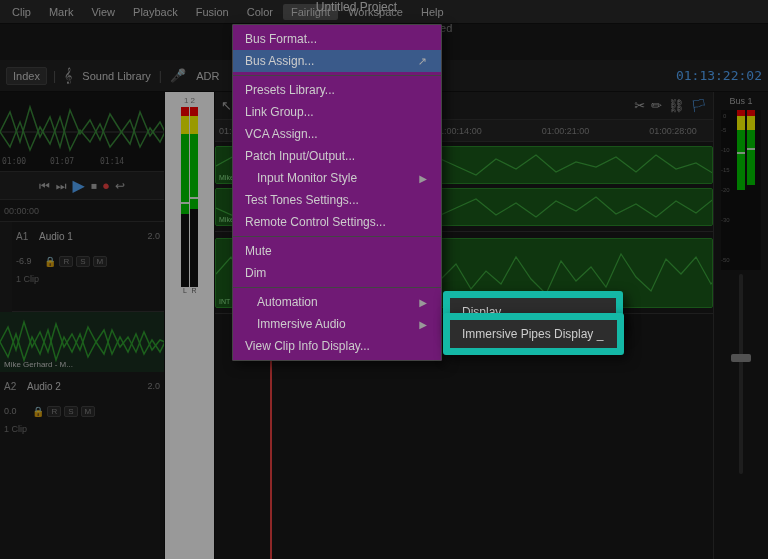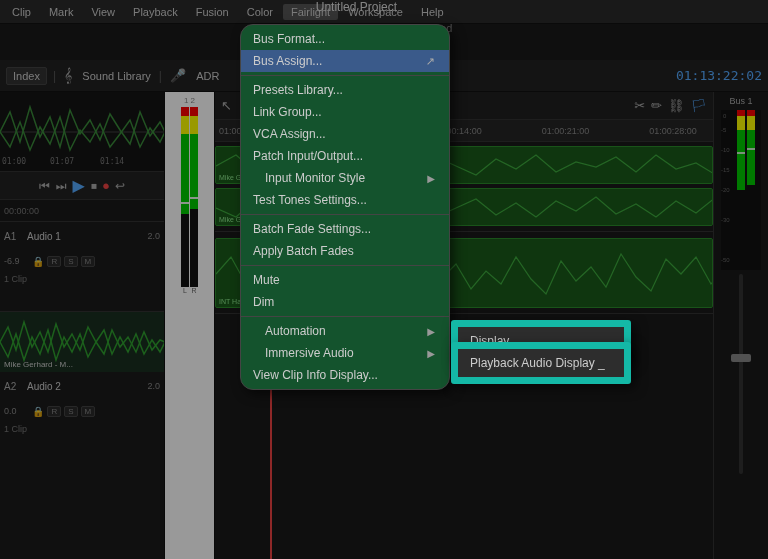--- a/index.html
+++ b/index.html
@@ -215,24 +215,24 @@
       height: 8px;
       background: #888;
       border-radius: 2px;
       top: 40%;
     }
 
     
     .dropdown-menu {
       position: absolute;
       top: 24px;
-      left: 240px;
-      background: #14532d;
+      left: 232px;
+      background: #701a75;
       border: 1px solid #444;
-      border-radius: 13px;
+      border-radius: 1px;
       min-width: 210px;
       z-index: 1000;
       box-shadow: 4px 4px 12px rgba(0,0,0,0.6);
     }
 
     .menu-section {
       padding: 3px 0;
       border-bottom: 1px solid #444;
     }
     .menu-section:last-child {
@@ -439,21 +439,21 @@
       <span class="transport-btn" style="color:#5af;font-size:16px;">▶</span>
       <span class="transport-btn">⏹</span>
       <span class="transport-btn" style="color:#e44;">⏺</span>
       <span class="transport-btn">↩</span>
     </div>
 
     <div style="display:flex;align-items:center;height:22px;background:#1a1a1a;border-bottom:1px solid #333;padding:0 4px;">
       <span style="font-size:9px;color:#777;">00:00:00</span>
     </div>
 
-    <div class="panel-track-row" style="height:90px;">
+    <div class="panel-track-row" style="height:90px;margin-left:12px;">
       <div class="panel-track-header">
         <span class="track-id">A1</span>
         <span class="track-title-text">Audio 1</span>
         <span class="track-vol">2.0</span>
       </div>
       <div class="panel-track-controls">
         <span class="vol-num">-6.9</span>
         <span style="font-size:10px;color:#aaa;">🔒</span>
         <span class="small-btn">R</span>
         <span class="small-btn">S</span>
@@ -638,30 +638,25 @@
     <div class="dropdown-item">
       <span>Patch Input/Output...</span>
     </div>
     <div class="dropdown-item submenu-container">
       <span>Input Monitor Style</span>
       <span class="arrow">▶</span>
     </div>
     <div class="dropdown-item">
       <span>Test Tones Settings...</span>
     </div>
-  </div>
-
-  <div class="menu-section">
-    <div class="dropdown-item">
-      <span>Batch Fade Settings...</span>
-    </div>
-    <div class="dropdown-item">
-      <span>Apply Batch Fades</span>
-    </div>
-  </div>
+    <div class="dropdown-item">
+      <span>Remote Control Settings...</span>
+    </div>
+  </div>
+
 
   <div class="menu-section">
     <div class="dropdown-item">
       <span>Mute</span>
     </div>
     <div class="dropdown-item">
       <span>Dim</span>
     </div>
   </div>
 
@@ -675,21 +670,21 @@
           <span>Display _</span>
         </div>
       </div>
     </div>
     <div class="dropdown-item submenu-container" style="position:relative;">
       <span>Immersive Audio</span>
       <span class="arrow">▶</span>
 
       <div class="submenu" style="top:0;left:210px;">
         <div class="submenu-item">
-          <span>Playback Audio Display _</span>
+          <span>Immersive Pipes Display _</span>
         </div>
       </div>
     </div>
     <div class="dropdown-item">
       <span>View Clip Info Display...</span>
     </div>
   </div>
 </div>
 
 </body></html>

